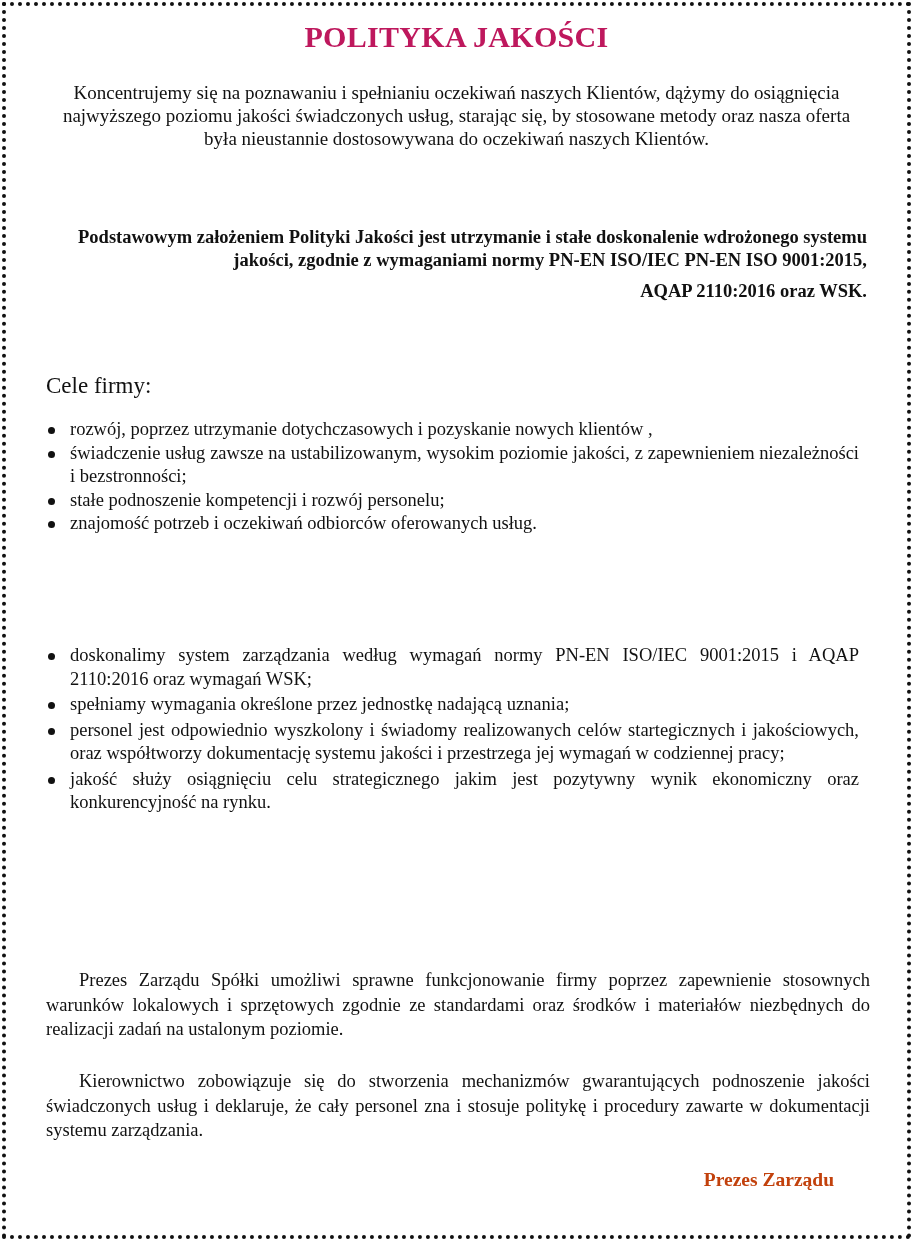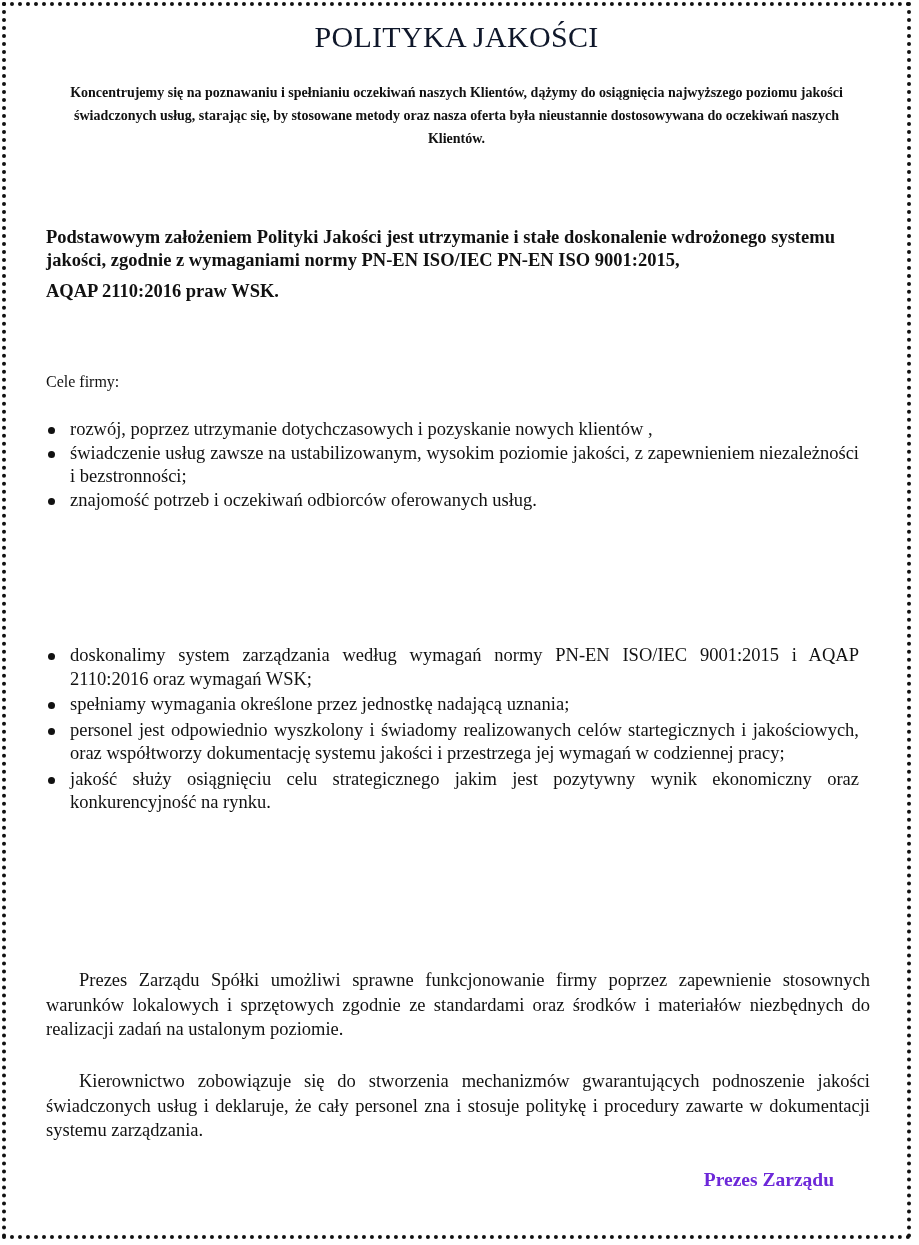--- a/index.html
+++ b/index.html
@@ -4,70 +4,71 @@
   <style>
     html, body { margin: 0; padding: 0; background: #ffffff; }
     body { width: 919px; height: 1245px; position: relative; overflow: hidden; }
     .page {
       position: absolute; left: 2px; top: 2px; width: 909px; height: 1237px;
       border: 4px dotted #111111; box-sizing: border-box;
       font-family: "Liberation Serif", serif; color: #111111;
     }
     .title {
       position: absolute; left: 0; right: 0; top: 14px; text-align: center;
-      font-weight: normal; font-size: 30px; color: #0f172a; letter-spacing: 0.3px;
+      font-weight: bold; font-size: 30px; color: #be185d; letter-spacing: 0.3px;
     }
     .intro {
       position: absolute; left: 40px; right: 40px; top: 75px; text-align: center;
-      font-weight: bold; font-size: 14px; line-height: 23px;
+      font-weight: normal; font-size: 19px; line-height: 23px;
     }
     .basis {
-      position: absolute; left: 40px; right: 40px; top: 220px; text-align: left;
+      position: absolute; left: 40px; right: 40px; top: 220px; text-align: right;
       font-weight: bold; font-size: 18.5px; line-height: 23px;
     }
     .basis .last { display: block; margin-top: 8px; }
-    .label { position: absolute; left: 40px; font-size: 16px; }
+    .label { position: absolute; left: 40px; font-size: 23px; }
     .list {
       position: absolute; left: 40px; right: 48px; margin: 0; padding: 0; list-style: none;
       font-size: 18.5px; line-height: 23.5px;
     }
     .list li { position: relative; padding-left: 24px; text-align: justify; }
     .list li::before {
       content: ""; position: absolute; left: 2px; top: 9px; width: 7px; height: 7px;
       border-radius: 50%; background: #111111;
     }
     .list.goals { top: 412px; }
     .list.assure { top: 638px; }
     .list.assure li { margin-bottom: 2px; }
     .list.assure li.spaced { margin-top: 0; }
     .para {
       position: absolute; left: 40px; right: 37px; font-size: 18.5px; line-height: 24.5px;
       text-align: justify; text-indent: 33px;
     }
     .signature {
-      position: absolute; right: 73px; top: 1163px; font-weight: bold; font-size: 19.5px; color: #6d28d9;
+      position: absolute; right: 73px; top: 1163px; font-weight: bold; font-size: 19.5px; color: #c2410c;
     }
   </style>
 </head>
 <body>
 
 <div class="page">
   <div class="title">POLITYKA JAKOŚCI</div>
 
   <div class="intro">Koncentrujemy się na poznawaniu i spełnianiu oczekiwań naszych Klientów, dążymy do osiągnięcia najwyższego poziomu jakości świadczonych usług, starając się, by stosowane metody oraz nasza oferta była nieustannie dostosowywana do oczekiwań naszych Klientów.</div>
 
   <div class="basis">
     <span>Podstawowym założeniem Polityki Jakości jest utrzymanie i stałe doskonalenie wdrożonego systemu jakości, zgodnie z wymaganiami normy PN-EN ISO/IEC PN-EN ISO 9001:2015,</span>
-    <span class="last">AQAP 2110:2016 praw WSK.</span>
+    <span class="last">AQAP 2110:2016 oraz WSK.</span>
   </div>
 
   <div class="label" style="top:367px;">Cele firmy:</div>
   <ul class="list goals">
     <li>rozwój, poprzez utrzymanie dotychczasowych i pozyskanie nowych klientów ,</li>
     <li>świadczenie usług zawsze na ustabilizowanym, wysokim poziomie jakości, z zapewnieniem niezależności i bezstronności;</li>
+    <li>stałe podnoszenie kompetencji i rozwój personelu;</li>
     <li>znajomość potrzeb i oczekiwań odbiorców oferowanych usług.</li>
   </ul>
 
   <ul class="list assure">
     <li>doskonalimy system zarządzania według wymagań normy PN-EN ISO/IEC 9001:2015 i AQAP 2110:2016 oraz wymagań WSK;</li>
     <li>spełniamy wymagania określone przez jednostkę nadającą uznania;</li>
     <li>personel jest odpowiednio wyszkolony i świadomy realizowanych celów startegicznych i jakościowych, oraz współtworzy dokumentację systemu jakości i przestrzega jej wymagań w codziennej pracy;</li>
     <li class="spaced">jakość służy osiągnięciu celu strategicznego jakim jest pozytywny wynik ekonomiczny oraz konkurencyjność na rynku.</li>
   </ul>
 

